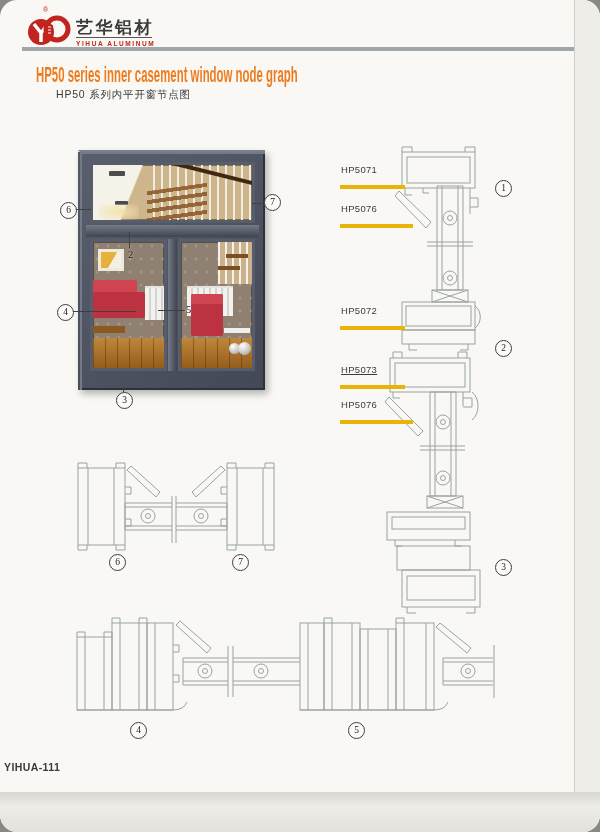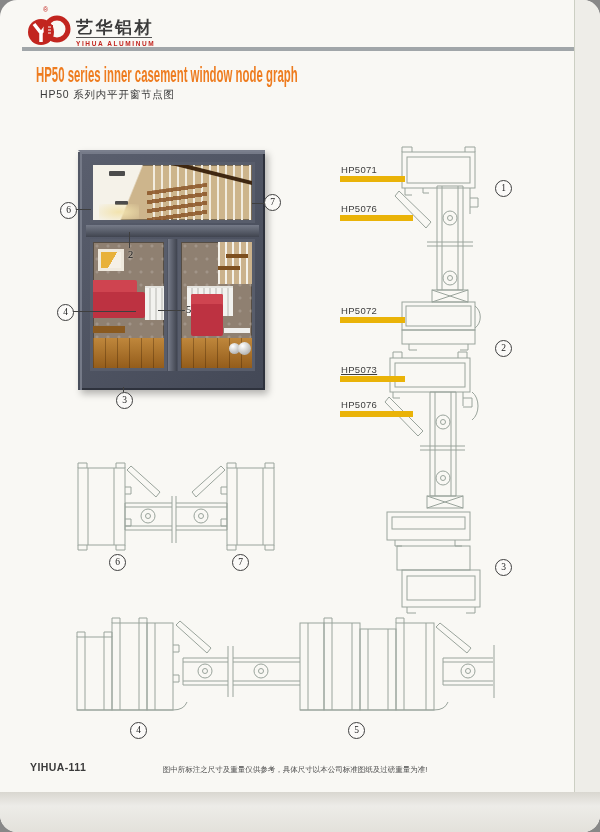--- a/index.html
+++ b/index.html
@@ -18,21 +18,21 @@
 
   
   .logo-mark{position:absolute;left:26px;top:10px;}
   .logo-cn{position:absolute;left:76px;top:16px;font-size:17px;font-weight:bold;color:#3b3b3b;letter-spacing:2.5px;}
   .logo-rule{position:absolute;left:76px;top:37px;width:76px;height:1px;background:#555;}
   .logo-en{position:absolute;left:76px;top:40px;font-size:6.5px;font-weight:bold;color:var(--brand-red);letter-spacing:1.6px;}
   .divider{position:absolute;left:22px;top:47px;width:565px;height:4px;background:var(--divider-gray);}
 
   .title-en{position:absolute;left:36px;top:62px;font-size:19px;font-weight:800;color:var(--accent-orange);
             white-space:nowrap;transform:scaleX(.60) scaleY(1.15);transform-origin:left top;letter-spacing:0;}
-  .title-cn{position:absolute;left:20px;top:88px;font-size:10.5px;color:#3a3a3a;letter-spacing:.8px;padding-left:20px;}
+  .title-cn{position:absolute;left:36px;top:88px;font-size:10.5px;color:#3a3a3a;letter-spacing:.8px;padding-left:20px;}
 
   
   .win{position:absolute;left:78px;top:150px;width:185px;height:238px;
        background:linear-gradient(135deg,#5a5f6e,#434856);
        border-top:2px solid #7a7f8d;border-left:2px solid #70758322;
        box-shadow:inset 2px 2px 0 #757a88, inset -2px -2px 0 #2e323d, 3px 4px 7px rgba(0,0,0,.28);}
   .pane{position:absolute;overflow:hidden;border:3px solid #585d6b;box-shadow:inset 0 0 0 1px rgba(0,0,0,.4);}
   .pane-transom{left:10px;top:10px;width:159px;height:55px;background:#cdb58c;}
   .pane-left{left:10px;top:87px;width:71px;height:126px;background:#8f8071;}
   .pane-right{left:98px;top:87px;width:71px;height:126px;background:#8f8071;}
@@ -63,29 +63,29 @@
 
   
   .node{position:absolute;width:15px;height:15px;border:1px solid #3f3f3f;border-radius:50%;
         font-family:"Liberation Serif",serif;font-size:9.5px;line-height:14px;text-align:center;
         color:#1d1d1d;background:rgba(251,250,247,.92);z-index:6;}
   .numplain{position:absolute;font-family:"Liberation Serif",serif;font-size:10.5px;color:#141414;
             text-shadow:0 0 2px rgba(255,255,255,.9);z-index:6;}
   .leader{position:absolute;background:#3f3f3f;z-index:5;}
 
   
-  .plabel{position:absolute;font-size:9.5px;color:var(--label-text);border-bottom:6px solid #eab308;
-          padding:0 0 1px 1px;letter-spacing:.3px;}
+  .plabel{position:absolute;font-size:9.5px;color:var(--label-text);border-bottom:4px solid #eab308;
+          padding:0 0 10px 1px;letter-spacing:.3px;}
 
   svg.draw{position:absolute;overflow:visible;}
   .ln{stroke:var(--drawing-line);fill:none;stroke-width:1;}
   .lnf{stroke:var(--drawing-line);fill:#f9f8f4;stroke-width:1;}
 
   
-  .pagecode{position:absolute;left:30px;top:761px;font-size:10.5px;font-weight:bold;color:#3a3a3a;letter-spacing:.4px;text-align:center;}
+  .pagecode{position:absolute;left:4px;top:761px;font-size:10.5px;font-weight:bold;color:#3a3a3a;letter-spacing:.4px;text-align:center;}
   .disclaimer{position:absolute;left:130px;top:765px;width:330px;text-align:center;font-size:7.5px;color:#4c4c4c;}
 </style>
 </head>
 <body>
 
 <div class="page">
 
   <svg class="logo-mark" width="50" height="42" viewBox="0 0 50 42">
     <circle cx="15" cy="22" r="13" fill="#c2251f"></circle>
     <path d="M8,14 L15,23 L22,14 M15,23 V32" stroke="#fff" stroke-width="3.5" fill="none"></path>
@@ -261,17 +261,16 @@
     <circle class="lnf" cx="398" cy="56" r="7"></circle>
       <circle class="ln" cx="398" cy="56" r="2.5"></circle>
     <path class="ln" d="M424,30 V83"></path>
     <path class="ln" d="M7,95 H42 M42,95 H103 M103,95 Q114,95 117,87"></path>
     <path class="ln" d="M230,95 H364 M364,95 Q375,95 378,87"></path>
   </svg>
   <div class="node" style="left:130px;top:722px;">4</div>
   <div class="node" style="left:348px;top:722px;">5</div>
 
   <div class="pagecode">YIHUA-111</div>
-  <div class="disclaimer">图中所标注之尺寸及重量仅供参考，具体尺寸以本公司标准图纸及过磅重量为准!</div>
 
   <div class="edge-right"></div>
   <div class="edge-bottom"></div>
 </div>
 
 </body></html>

